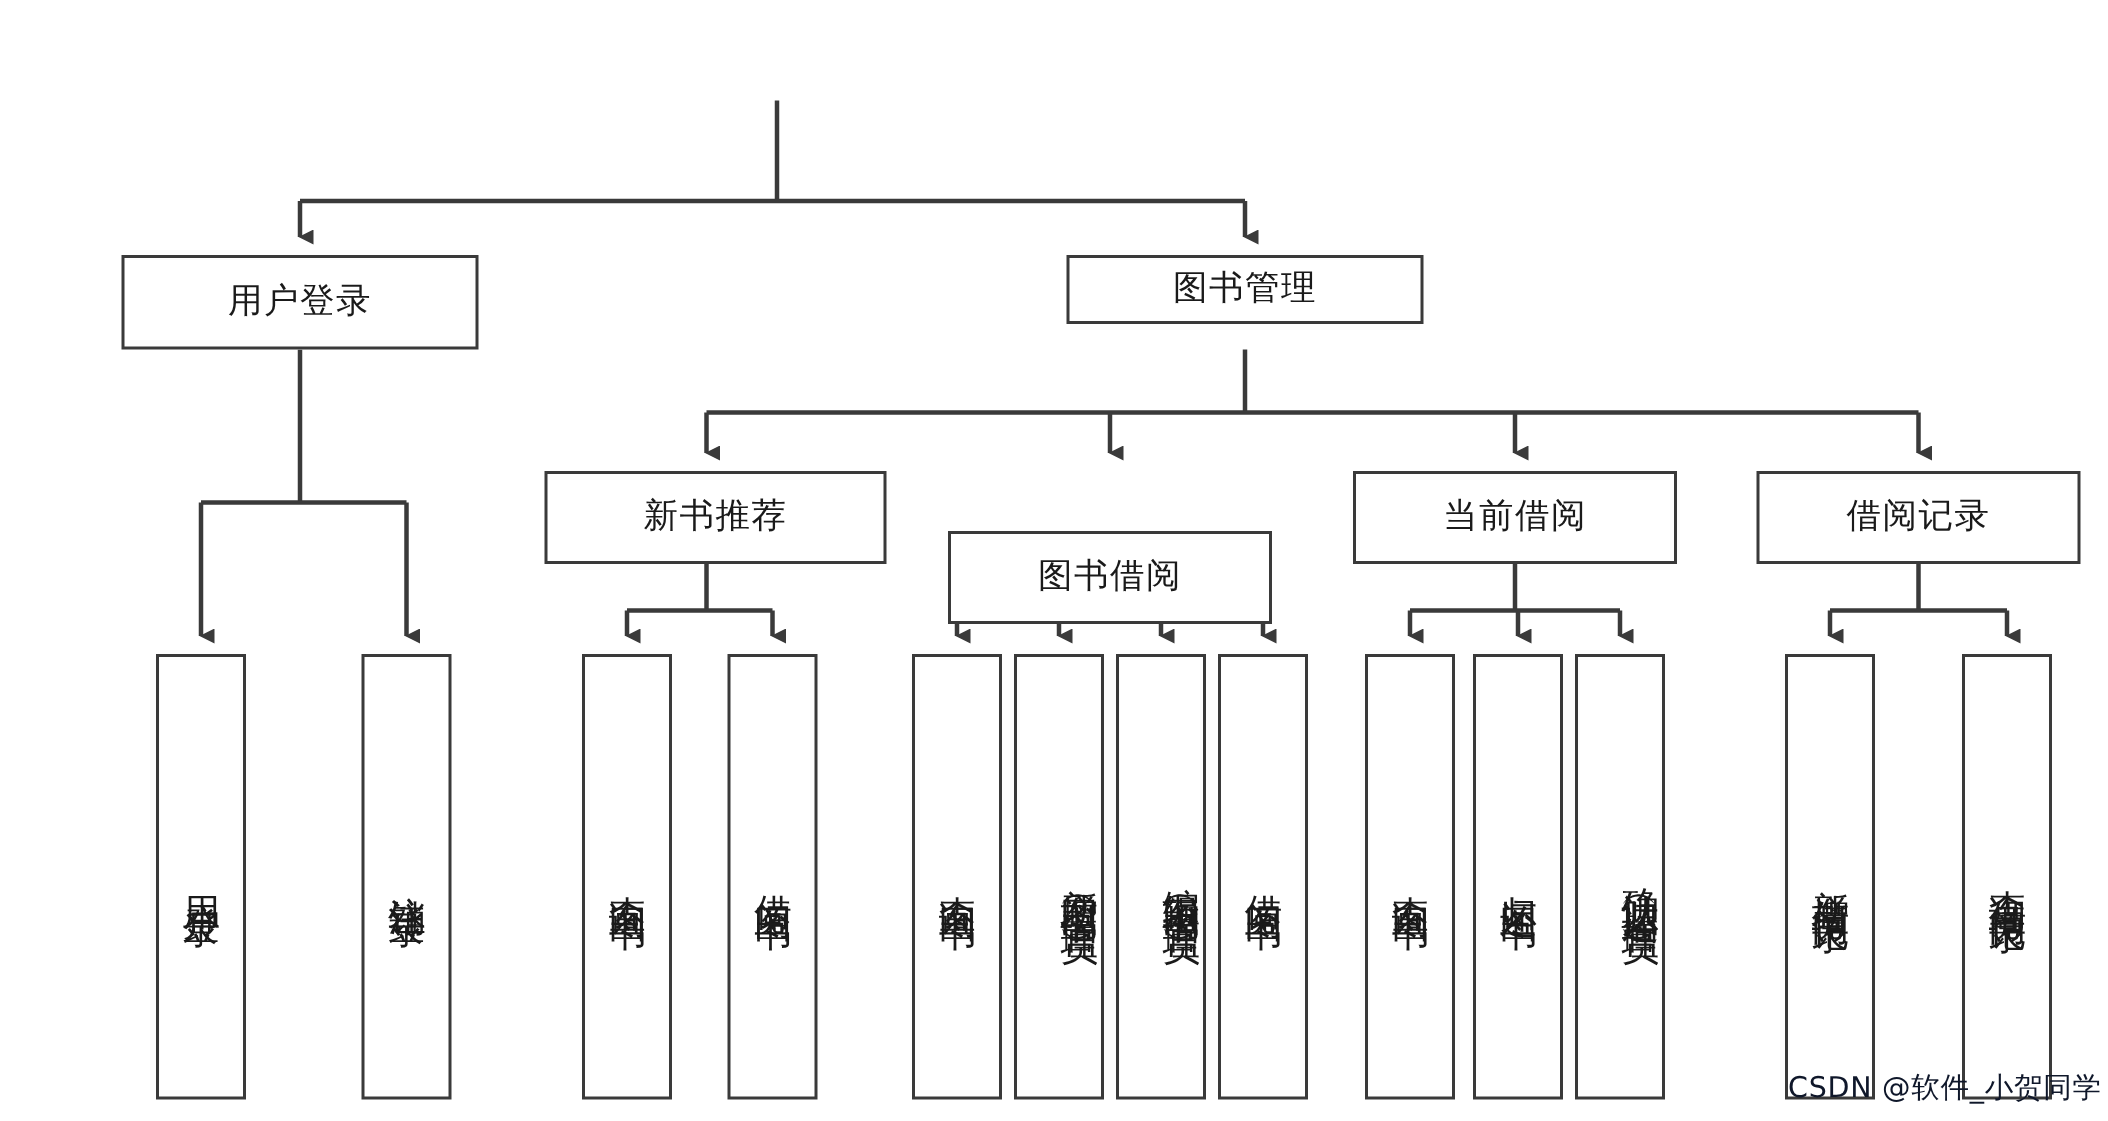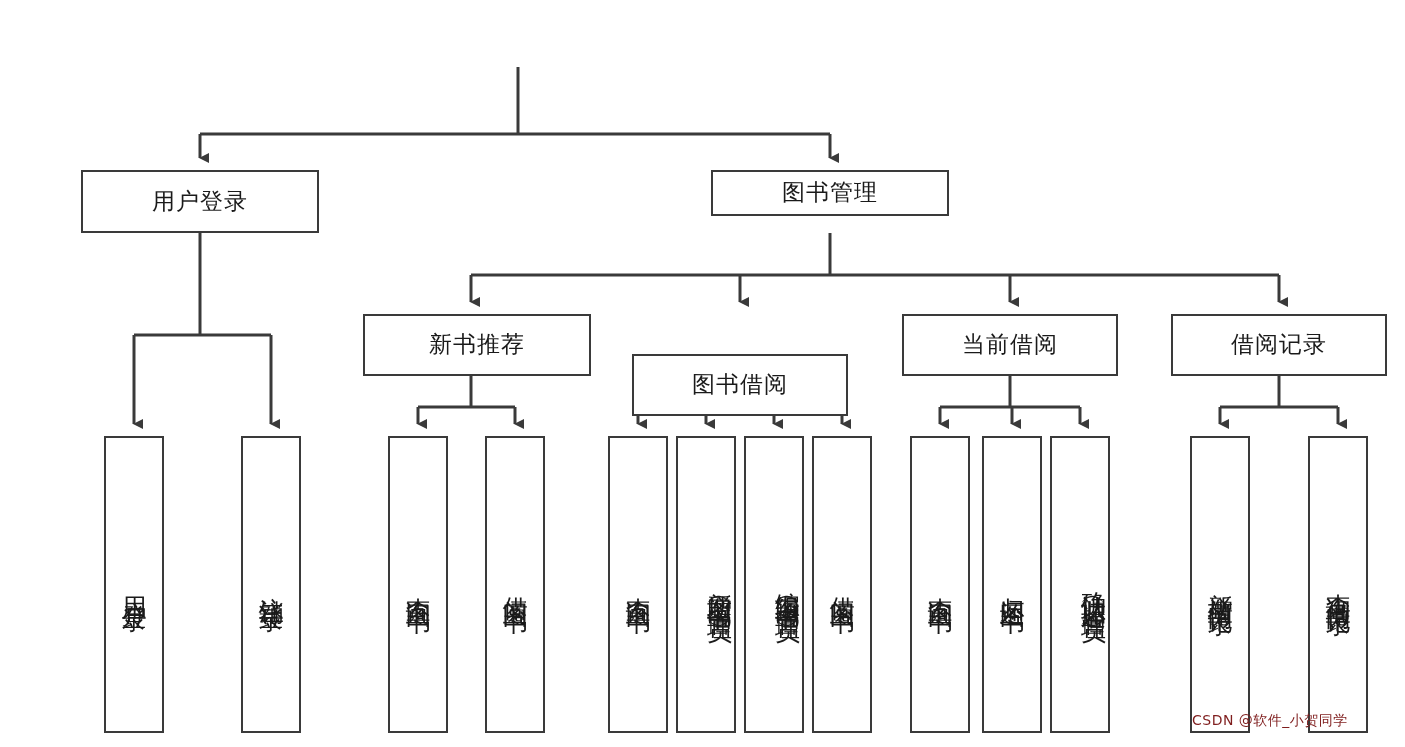--- a/index.html
+++ b/index.html
@@ -52,22 +52,22 @@
     padding-top: 10px;
     font-size: 25px;
     letter-spacing: 4px;
   }
   .node.vert.centered {
     align-items: center;
     padding-top: 0;
   }
   .watermark {
     position: absolute;
-    font-size: 14px;
-    color: #7f1d1d;
+    font-size: 19px;
+    color: #0f172a;
     white-space: nowrap;
     letter-spacing: 0.5px;
   }
 </style>
 </head>
 <body>
 
 <div id="canvas">
 
   <svg class="edges" viewBox="0 0 1405 747">

